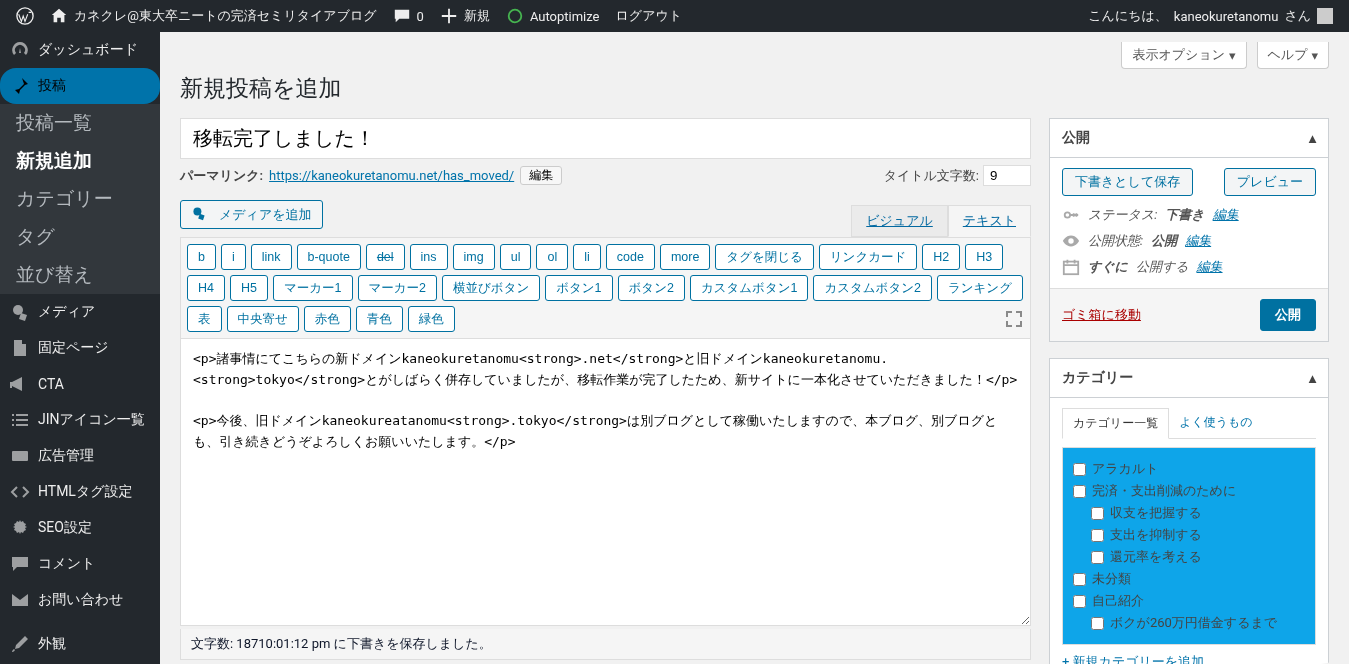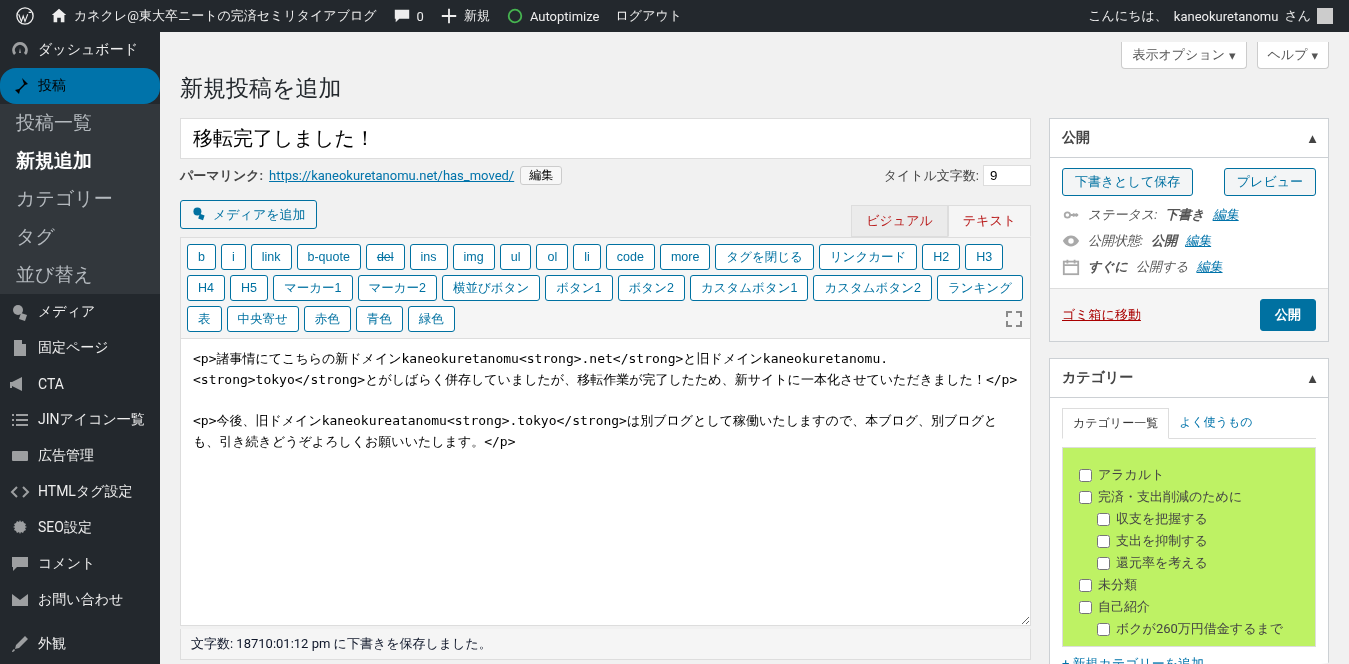--- a/index.html
+++ b/index.html
@@ -36,24 +36,24 @@
 .editor-side { width: 280px; flex-shrink: 0; }
 
 #title-input { width: 100%; padding: 8px 12px; font-size: 20px; border: 1px solid #ddd; background: #fff; outline: none; }
 .permalink { margin: 6px 0 14px 0; display: flex; align-items: center; gap: 6px; font-size: 13px; }
 .permalink strong { font-weight: 600; }
 .permalink a { color: #0073aa; text-decoration: underline; }
 .permalink .editbtn { border: 1px solid #ccc; background: #f7f7f7; border-radius: 3px; padding: 0px 8px; cursor: pointer; font-size: 12px; }
 .titlecount { margin-left: auto; display: flex; align-items: center; gap: 4px; }
 .titlecount input { width: 48px; border: 1px solid #ddd; padding: 2px 6px; }
 
-.media-btn { display: inline-flex; align-items: center; gap: 6px; border: 1px solid #0071a1; background: #f3f5f6; color: #0071a1; padding: 4px 10px; border-radius: 3px; cursor: pointer; font-size: 13px; margin-bottom: 6px; }
+.media-btn { display: inline-flex; align-items: center; gap: 12px; border: 1px solid #0071a1; background: #f3f5f6; color: #0071a1; padding: 4px 10px; border-radius: 3px; cursor: pointer; font-size: 13px; margin-bottom: 6px; }
 
 .editor-tabs { display: flex; justify-content: flex-end; gap: 0; margin-top: -30px; }
-.editor-tab { padding: 6px 14px; border: 1px solid #ddd; background: #ebebeb; cursor: pointer; font-size: 13px; color: #b91c1c; }
+.editor-tab { padding: 6px 14px; border: 1px solid #ddd; background: #ebebeb; cursor: pointer; font-size: 13px; color: #0369a1; text-decoration: underline; }
 .editor-tab.active { background: #f5f5f5; border-bottom-color: #f5f5f5; }
 
 .editor-toolbar { background: #f5f5f5; border: 1px solid #ddd; border-bottom: none; padding: 6px; display: flex; flex-wrap: wrap; gap: 5px; align-items: center; }
 .qt-btn { border: 1px solid #0071a1; background: #fff; color: #0071a1; padding: 2px 10px; border-radius: 3px; cursor: pointer; font-size: 12.5px; line-height: 20px; }
 .qt-del { text-decoration: line-through; }
 .fs-icon { margin-left: auto; width: 20px; height: 20px; cursor: pointer; opacity: 0.6; }
 
 .editor-textarea { width: 100%; height: 288px; border: 1px solid #ddd; background: #fff; padding: 10px 12px; font-family: Consolas, Monaco, monospace; font-size: 13px; line-height: 1.6; resize: vertical; outline: none; }
 .editor-statusbar { border: 1px solid #ddd; border-top: none; background: #f5f5f5; padding: 6px 10px; display: flex; color: #0f172a; font-size: 13px; }
 
@@ -66,21 +66,21 @@
 .pb-status { display: flex; align-items: center; gap: 8px; margin: 8px 0; font-size: 13px; color: #555; font-style: italic; }
 .pb-status .pbicon { width: 18px; height: 18px; opacity: 0.5; }
 .pb-status a { color: #0073aa; text-decoration: underline; cursor: pointer; }
 .pb-actions { border-top: 1px solid #ddd; margin: 12px -12px -10px -12px; padding: 10px 12px; background: #f5f5f5; display: flex; justify-content: space-between; align-items: center; gap: 44px; }
 .pb-trash { color: #a00; text-decoration: underline; cursor: pointer; }
 .pb-publish { background: #0071a1; color: #fff; border: 1px solid #0071a1; padding: 6px 14px; border-radius: 3px; cursor: pointer; font-size: 13px; font-weight: 600; }
 
 .cat-tabs { display: flex; border-bottom: 1px solid #ddd; margin-bottom: 8px; }
 .cat-tab { padding: 6px 10px; cursor: pointer; color: #0073aa; font-size: 12px; }
 .cat-tab.active { border: 1px solid #ddd; border-bottom-color: #fff; margin-bottom: -1px; background: #fff; color: #333; }
-.cat-list { max-height: 200px; overflow-y: auto; border: 1px solid #ddd; background: #bef264; padding: 16px; }
+.cat-list { max-height: 200px; overflow-y: auto; border: 1px solid #ddd; background: #0ea5e9; padding: 10px; }
 .cat-item { display: flex; align-items: center; gap: 6px; padding: 2px 0; font-size: 13px; }
 .cat-child { margin-left: 18px; }
 .add-cat-link { color: #0073aa; text-decoration: underline; display: inline-block; margin-top: 8px; font-size: 13px; cursor: pointer; }
 </style>
 </head>
 <body>
 
 <div class="adminbar">
   <div class="adminbar-left">
     <div class="ab-item">

